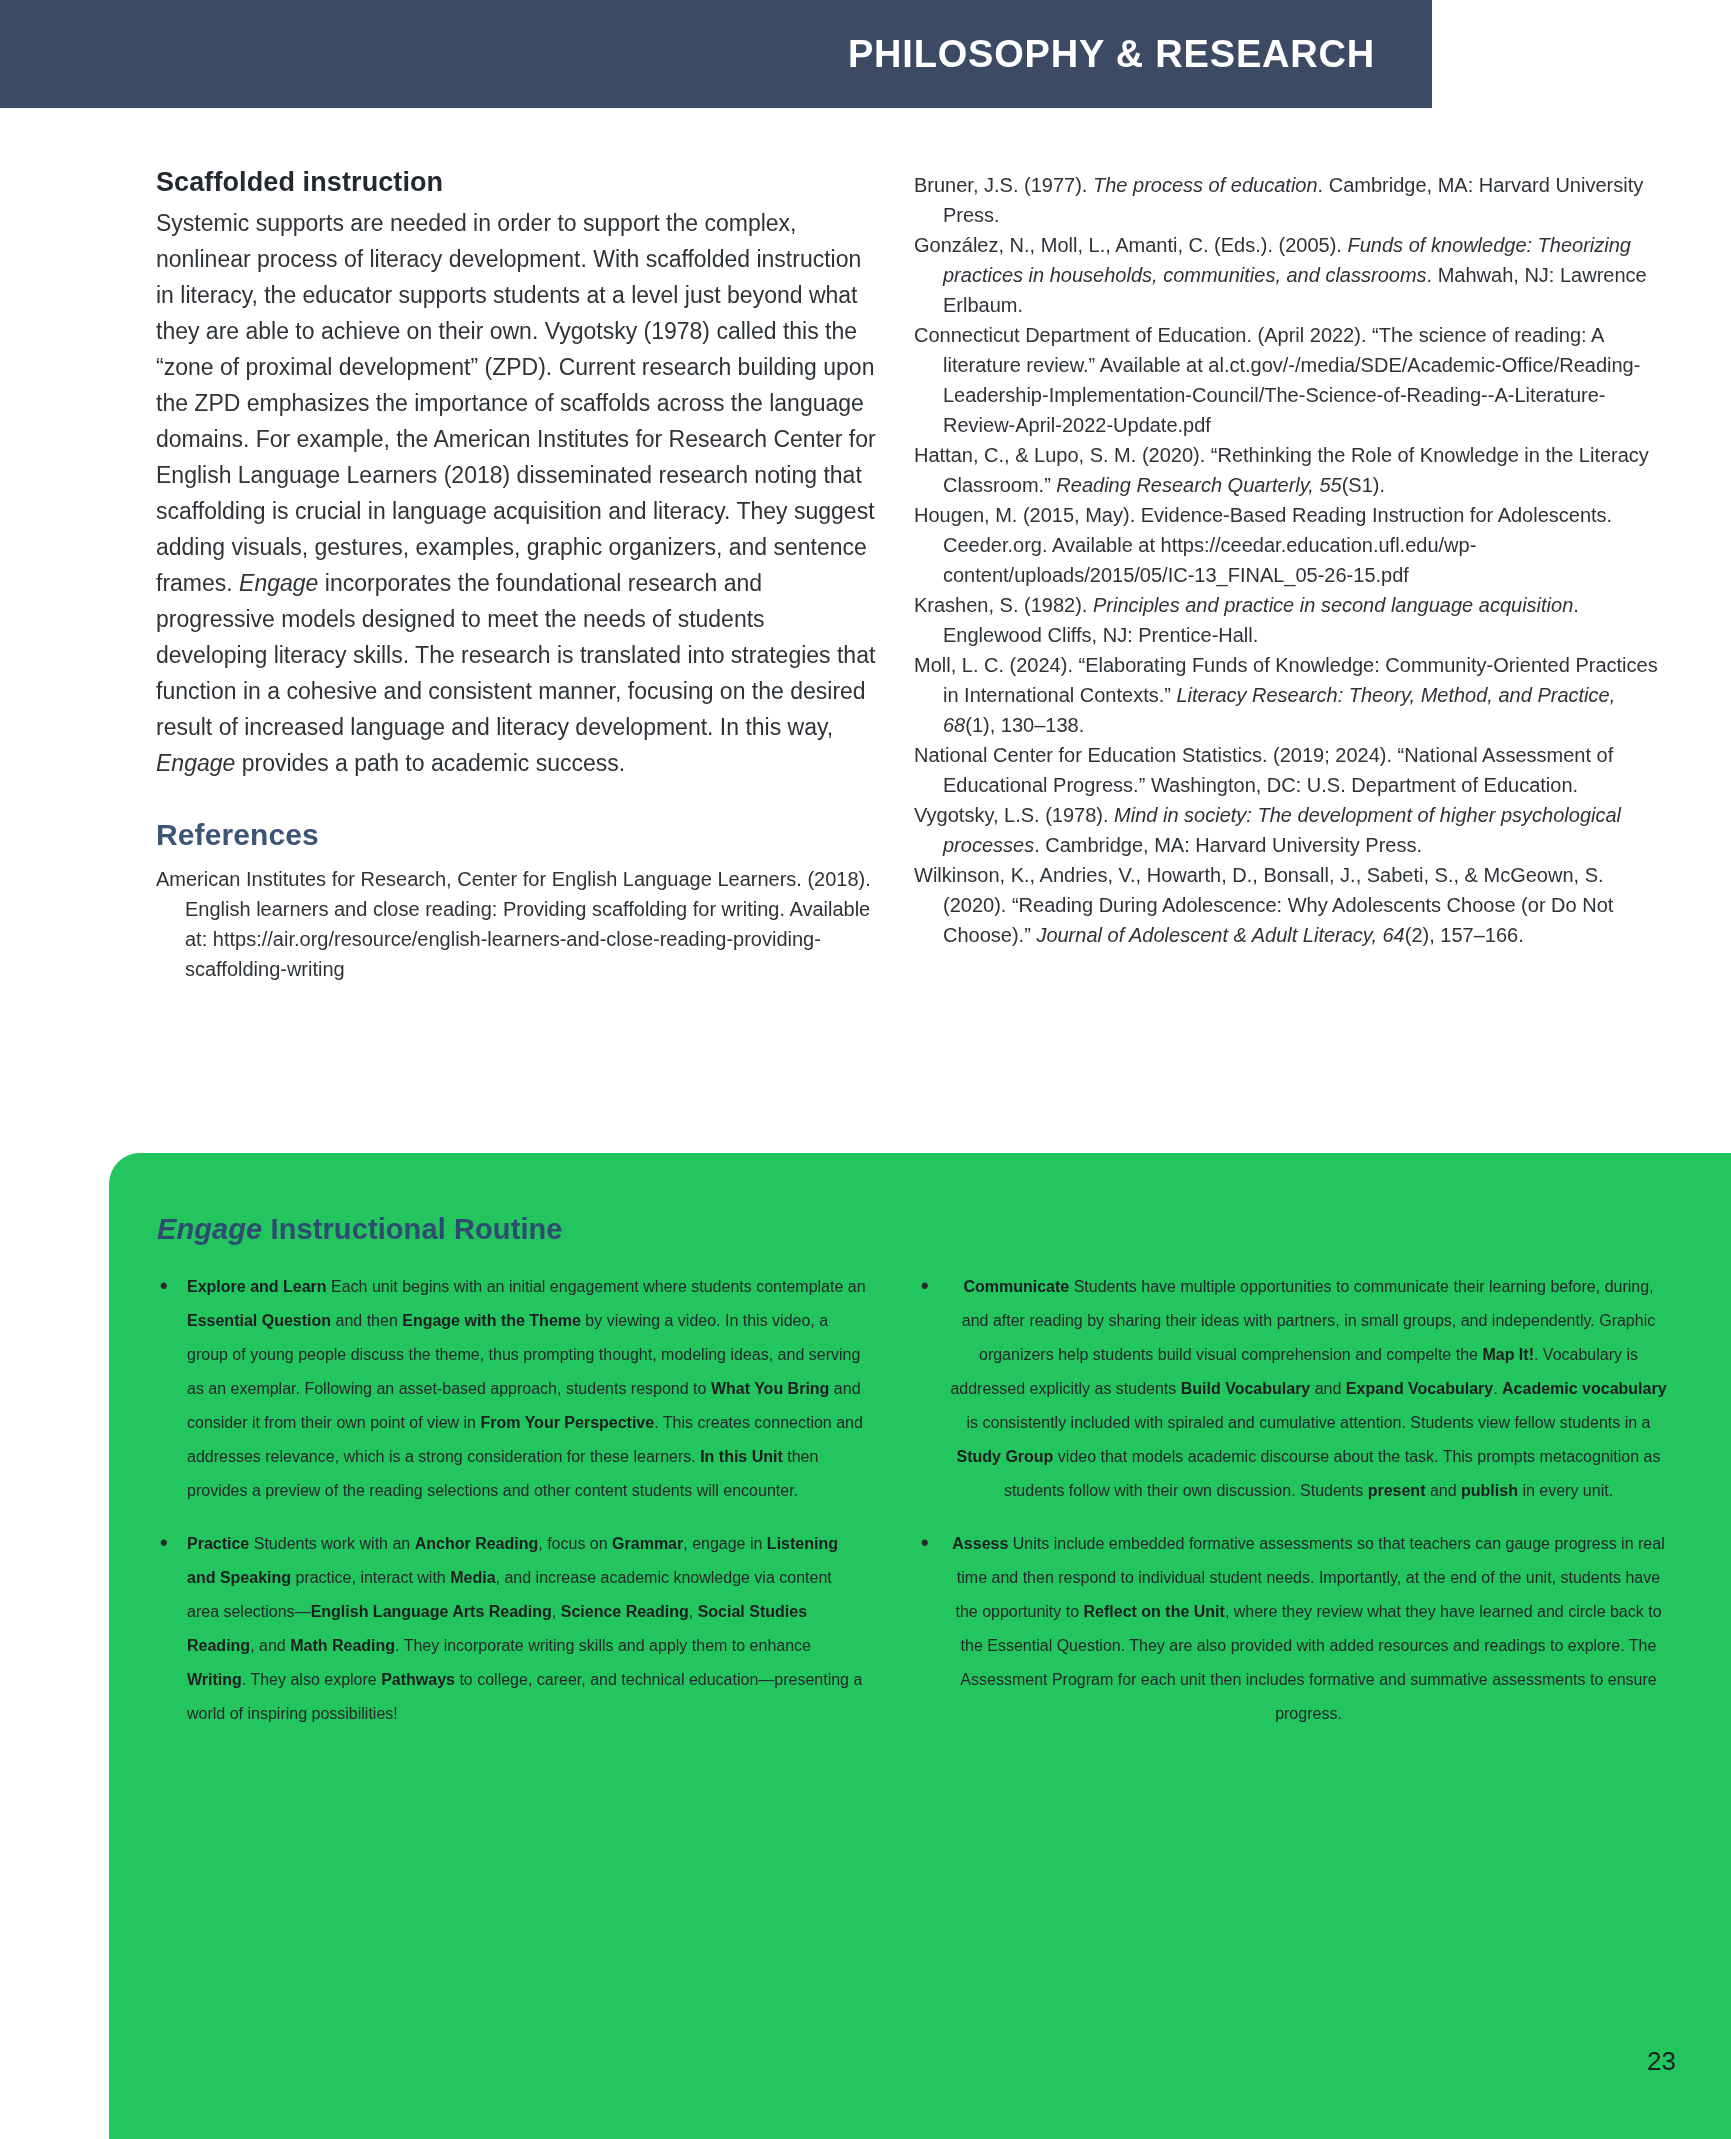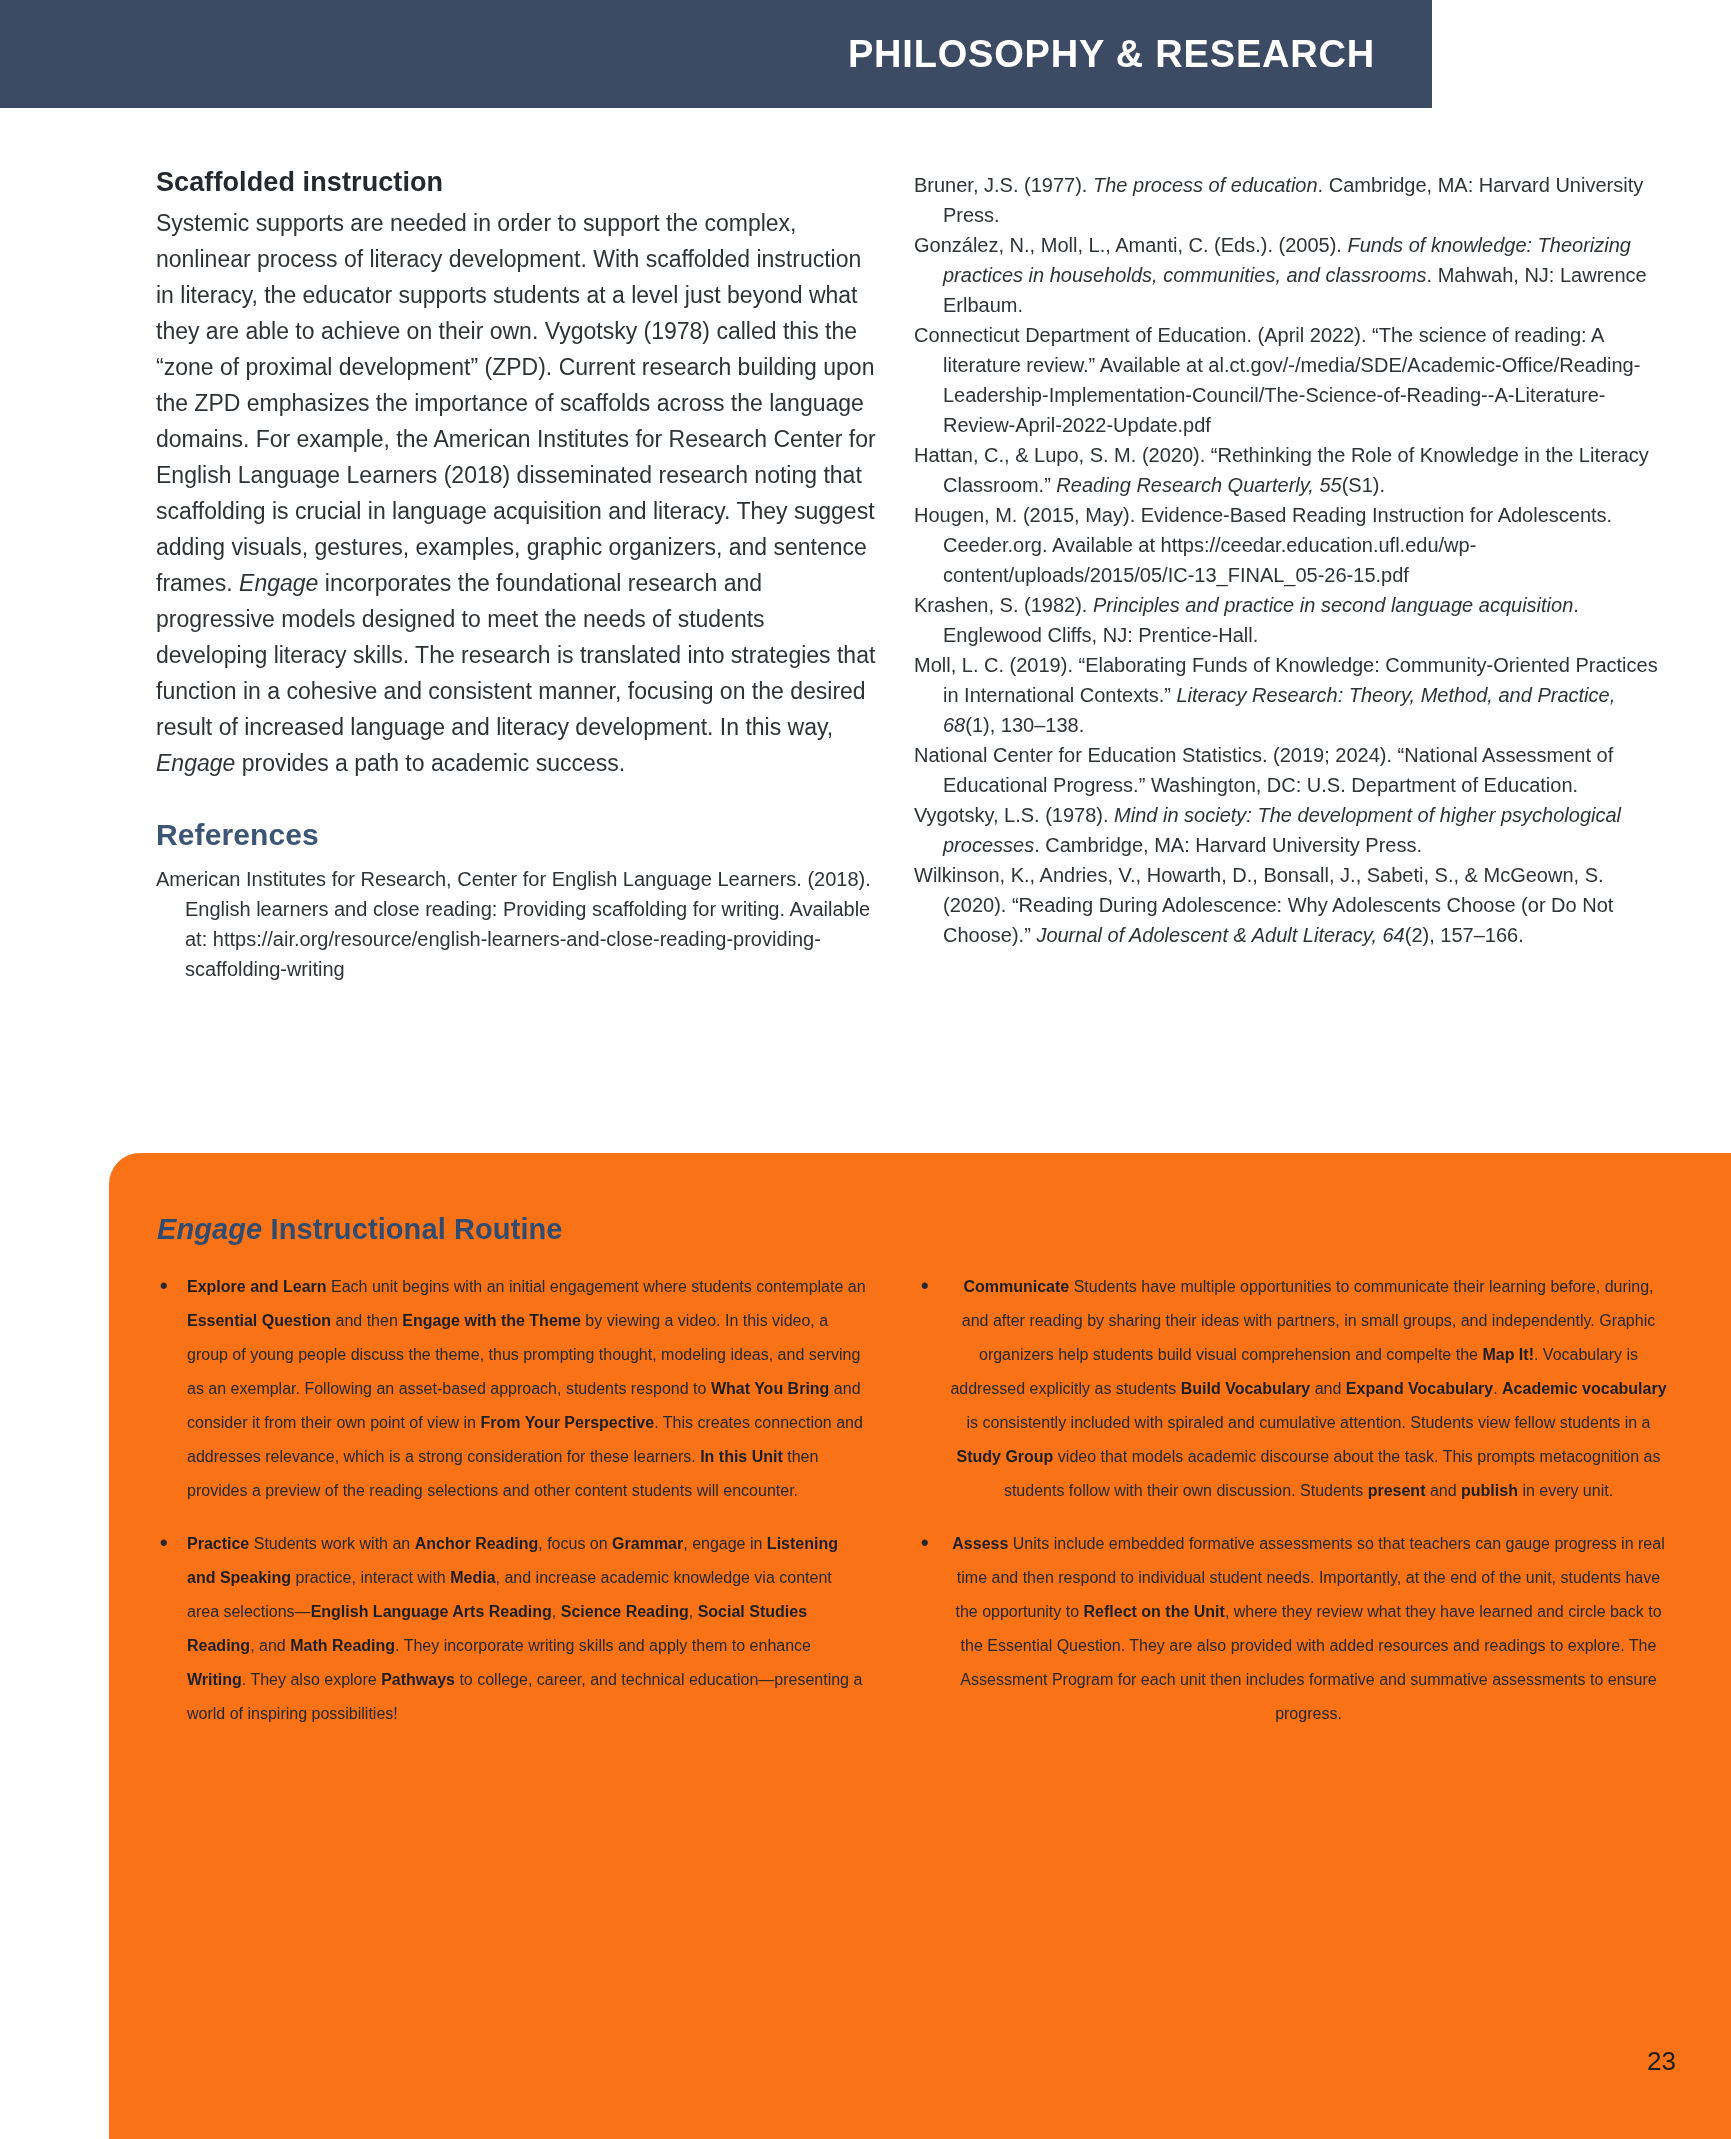--- a/index.html
+++ b/index.html
@@ -88,21 +88,21 @@
 
   .col-right .ref-item { font-size: 20px; line-height: 30px; }
 
   
   .cream-panel {
     position: absolute;
     left: 109px;
     top: 1153px;
     width: 1623px;
     height: 987px;
-    background: #f97316;
+    background: #22c55e;
     border-top-left-radius: 31px;
     border-bottom-left-radius: 0px;
   }
 
   .panel-title {
     position: absolute;
     left: 48px;
     top: 60px;
     font-size: 29px;
     font-weight: bold;
@@ -172,21 +172,21 @@
     </div>
 
     <div class="col-right">
       <div class="ref-list">
           <div class="ref-item"><span>Bruner, J.S. (1977). </span><em>The process of education</em><span>. Cambridge, MA: Harvard University Press.</span></div>
           <div class="ref-item"><span>González, N., Moll, L., Amanti, C. (Eds.). (2005). </span><em>Funds of knowledge: Theorizing practices in households, communities, and classrooms</em><span>. Mahwah, NJ: Lawrence Erlbaum.</span></div>
           <div class="ref-item"><span>Connecticut Department of Education. (April 2022). “The science of reading: A literature review.” Available at al.ct.gov/-/media/SDE/Academic-Office/Reading-Leadership-Implementation-Council/The-Science-of-Reading--A-Literature-Review-April-2022-Update.pdf</span></div>
           <div class="ref-item"><span>Hattan, C., &amp; Lupo, S. M. (2020). “Rethinking the Role of Knowledge in the Literacy Classroom.” </span><em>Reading Research Quarterly, 55</em><span>(S1).</span></div>
           <div class="ref-item"><span>Hougen, M. (2015, May). Evidence-Based Reading Instruction for Adolescents. Ceeder.org. Available at https://ceedar.education.ufl.edu/wp-content/uploads/2015/05/IC-13_FINAL_05-26-15.pdf</span></div>
           <div class="ref-item"><span>Krashen, S. (1982). </span><em>Principles and practice in second language acquisition</em><span>. Englewood Cliffs, NJ: Prentice-Hall.</span></div>
-          <div class="ref-item"><span>Moll, L. C. (2019). “Elaborating Funds of Knowledge: Community-Oriented Practices in International Contexts.” </span><em>Literacy Research: Theory, Method, and Practice, 68</em><span>(1), 130–138.</span></div>
+          <div class="ref-item"><span>Moll, L. C. (2024). “Elaborating Funds of Knowledge: Community-Oriented Practices in International Contexts.” </span><em>Literacy Research: Theory, Method, and Practice, 68</em><span>(1), 130–138.</span></div>
           <div class="ref-item"><span>National Center for Education Statistics. (2019; 2024). “National Assessment of Educational Progress.” Washington, DC: U.S. Department of Education.</span></div>
           <div class="ref-item"><span>Vygotsky, L.S. (1978). </span><em>Mind in society: The development of higher psychological processes</em><span>. Cambridge, MA: Harvard University Press.</span></div>
           <div class="ref-item"><span>Wilkinson, K., Andries, V., Howarth, D., Bonsall, J., Sabeti, S., &amp; McGeown, S. (2020). “Reading During Adolescence: Why Adolescents Choose (or Do Not Choose).” </span><em>Journal of Adolescent &amp; Adult Literacy, 64</em><span>(2), 157–166.</span></div>
         </div>
     </div>
 
   </div>
 
   <div class="cream-panel">
 

